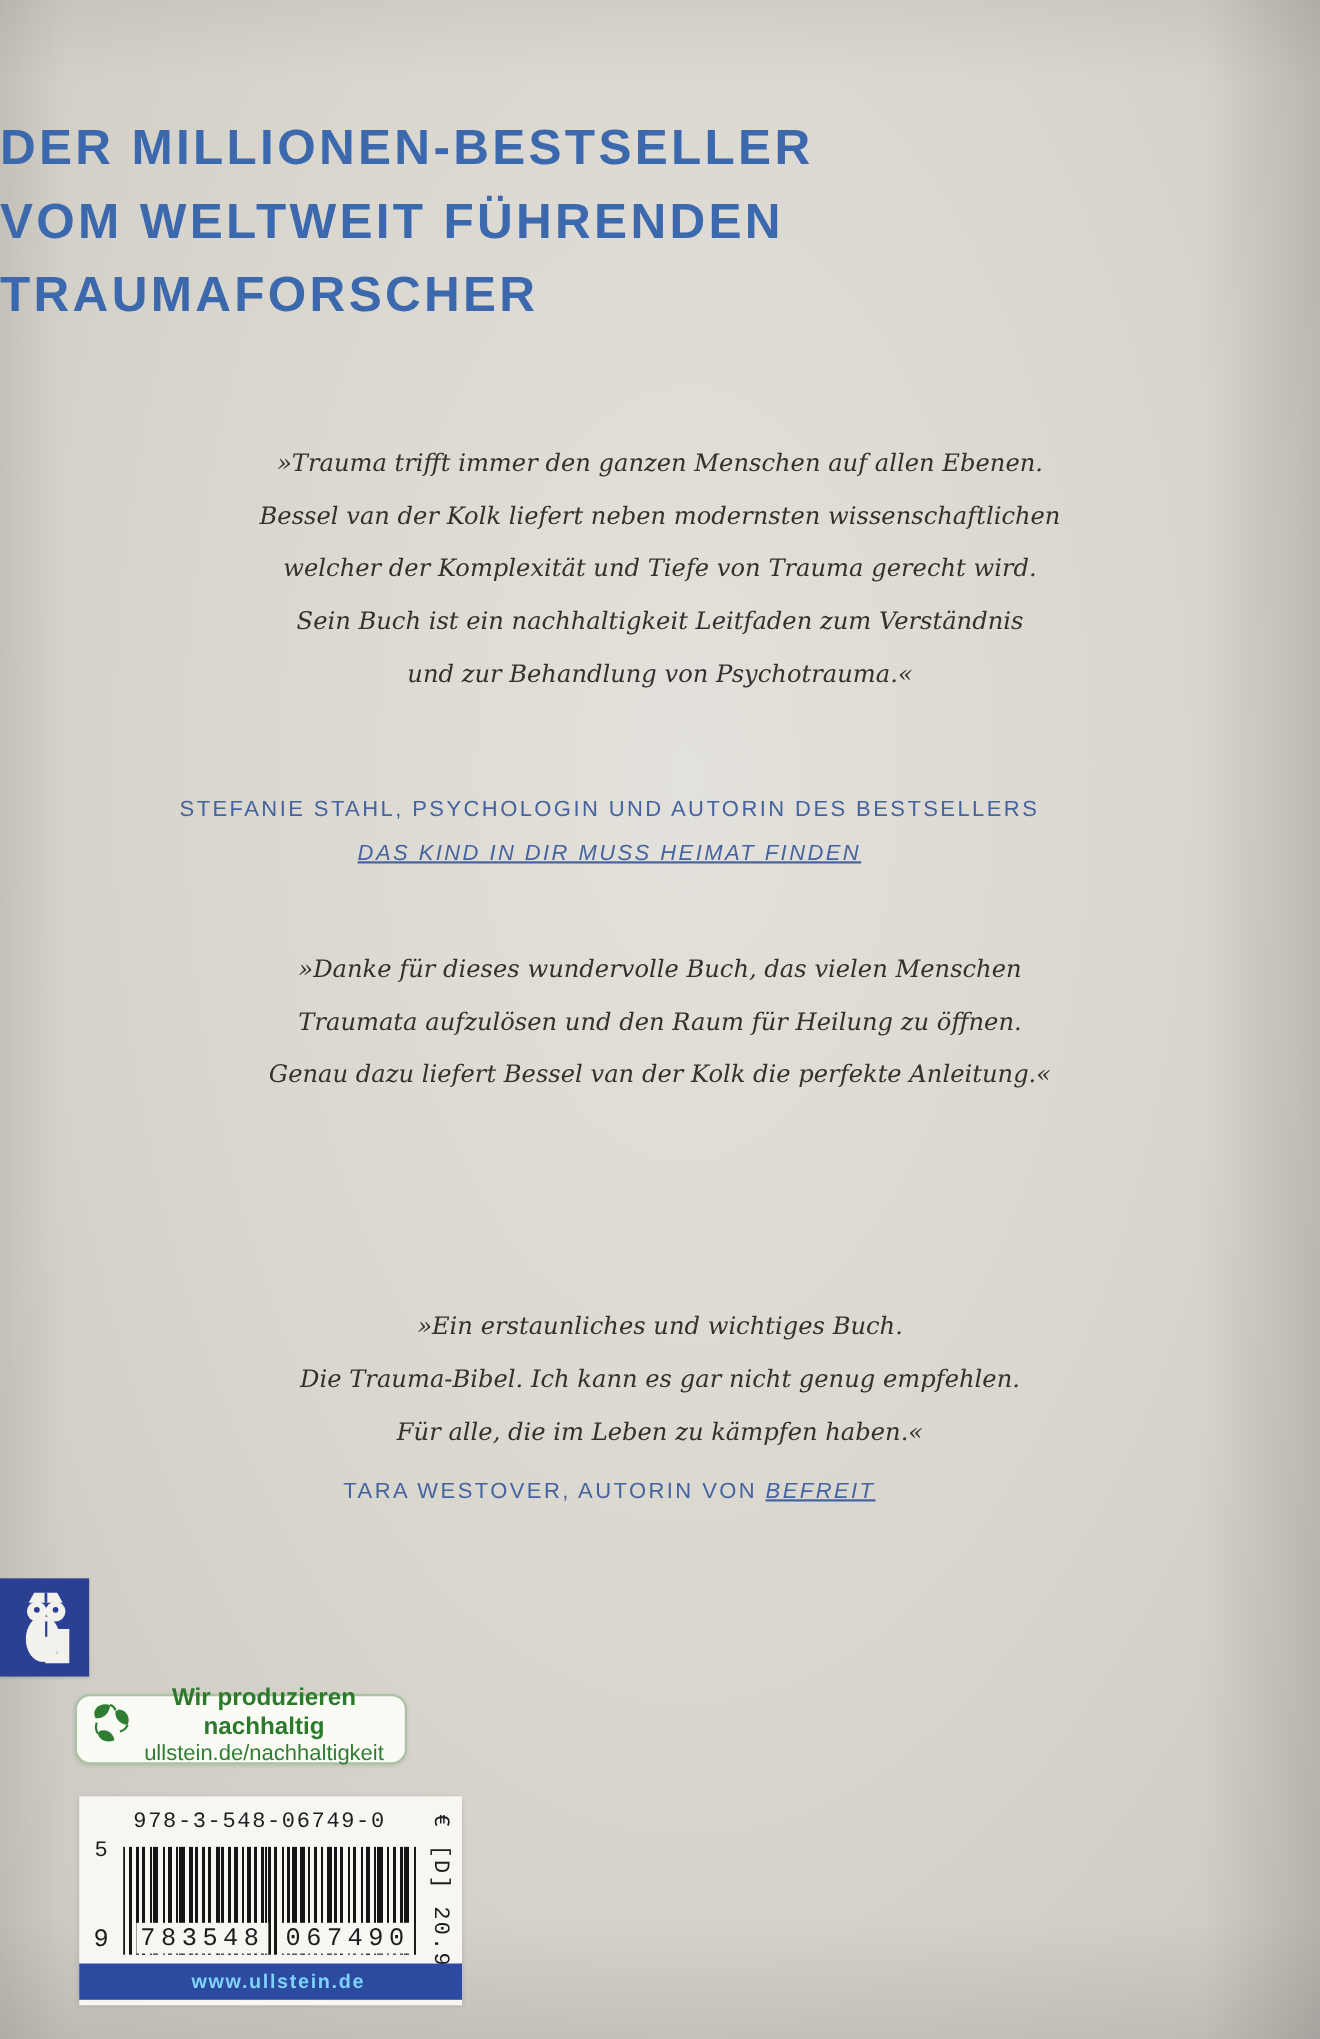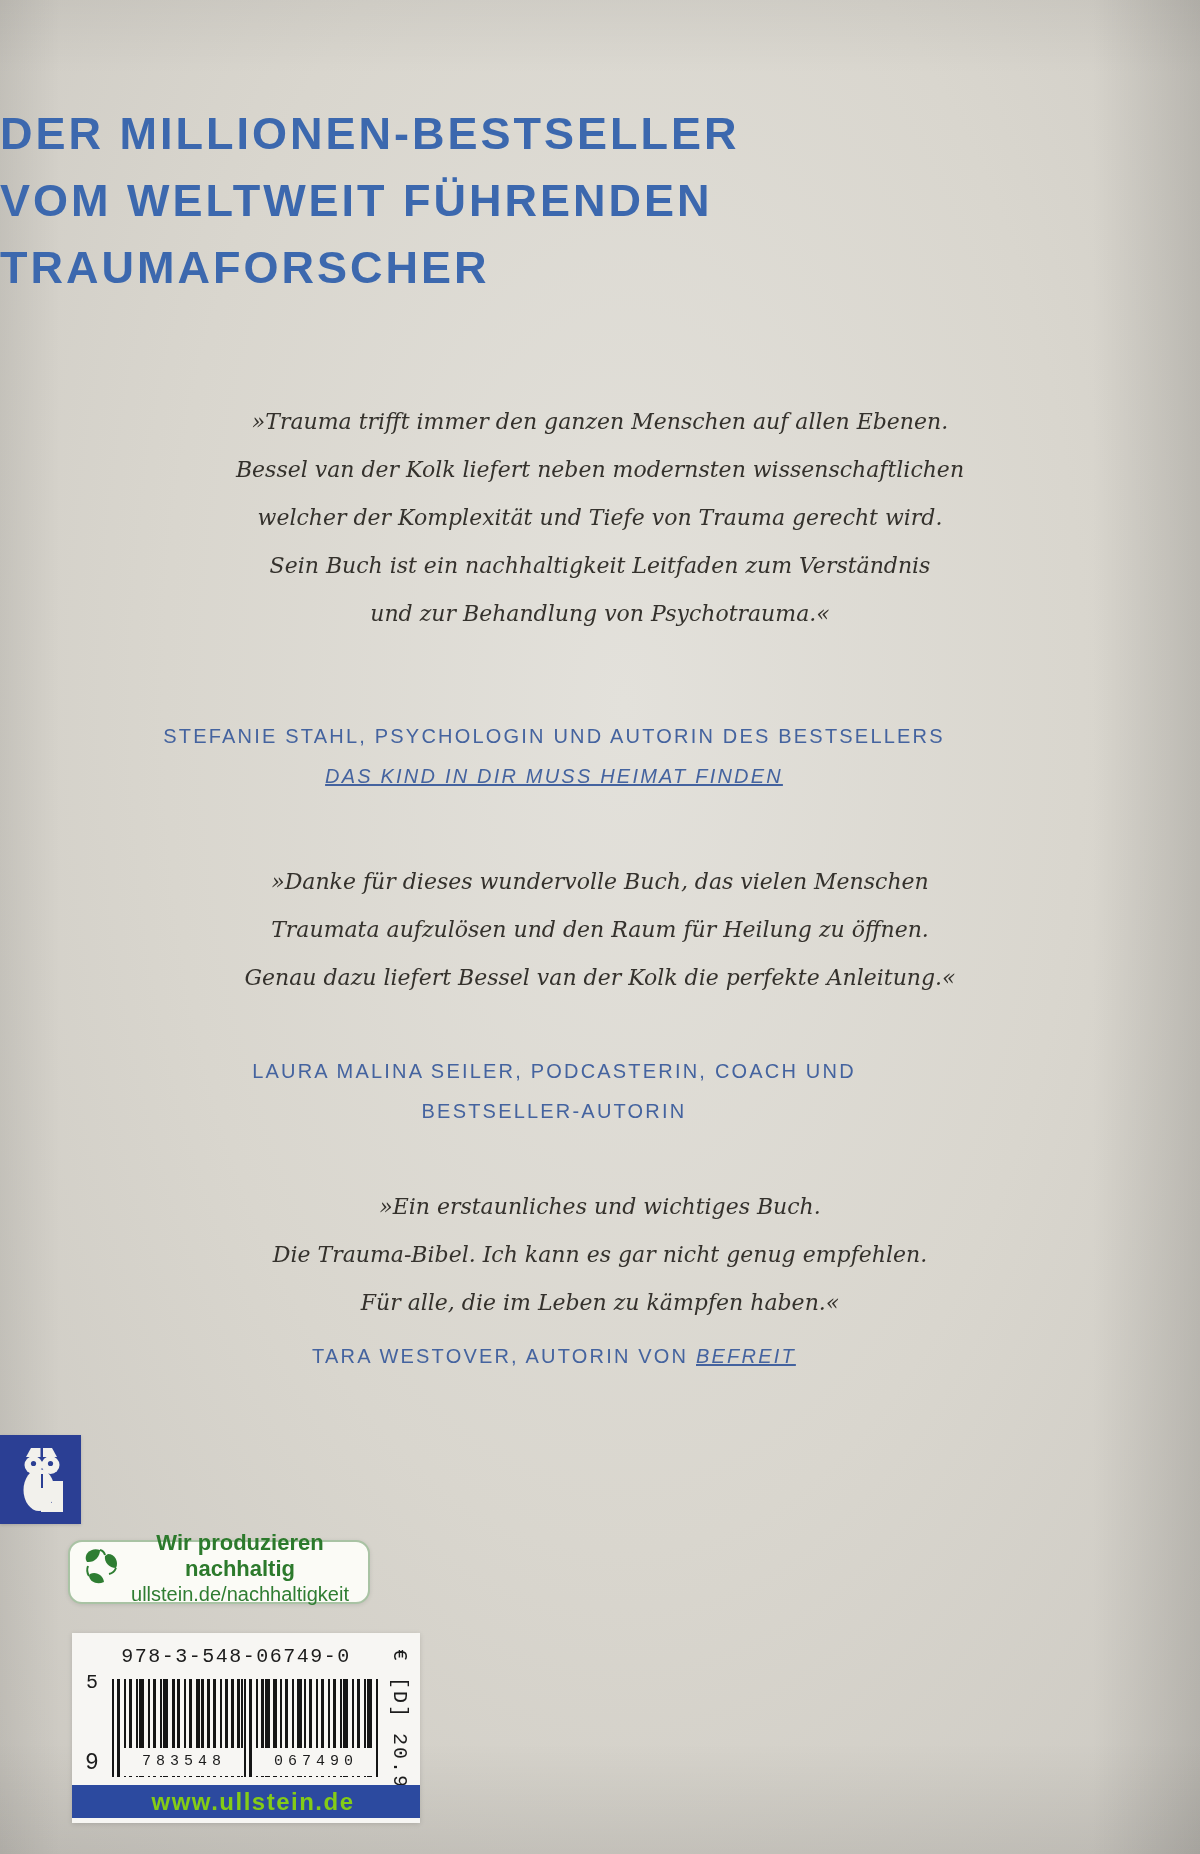--- a/index.html
+++ b/index.html
@@ -69,36 +69,36 @@
   .side-digit-5{position:absolute;left:14px;top:38px;font-size:20px;}
   .bars{
     position:absolute;left:40px;top:46px;width:266px;height:98px;
     background-image:
       repeating-linear-gradient(90deg,#151515 0 2px,transparent 2px 5px,#151515 5px 8px,transparent 8px 12px),
       repeating-linear-gradient(90deg,transparent 0 17px,#151515 17px 20px,transparent 20px 27px,#151515 27px 29px,transparent 29px 34px);
   }
   .ean-first{position:absolute;left:13px;top:117px;font-size:23px;}
   .digit-group{
     position:absolute;top:115px;height:28px;background:#f7f6f3;
-    font-size:15px;letter-spacing:5px;text-align:center;line-height:28px;
+    font-size:23px;letter-spacing:5px;text-align:center;line-height:28px;
   }
   .dg1{left:52px;width:120px;}
   .dg2{left:184px;width:120px;}
   .price-vertical{
     position:absolute;left:316px;top:16px;height:150px;
     writing-mode:vertical-rl;text-orientation:mixed;
     font-size:20px;letter-spacing:2px;white-space:nowrap;
   }
   .label-footer{
     position:absolute;left:0;bottom:5px;width:100%;height:33px;
     background:#2c4a9f;display:flex;align-items:center;justify-content:center;
   }
   .label-footer span{
-    color:#84cc16;font-family:"Liberation Sans",sans-serif;
-    font-weight:bold;font-size:24px;letter-spacing:1.5px;padding-left:14px;
+    color:#7dd3fc;font-family:"Liberation Sans",sans-serif;
+    font-weight:bold;font-size:18px;letter-spacing:1.5px;padding-left:14px;
   }
 </style>
 </head>
 <body>
 
 <div id="cover">
 
   <div class="headline">
     <div>DER MILLIONEN-BESTSELLER</div>
     <div>VOM WELTWEIT FÜHRENDEN</div>
@@ -114,24 +114,20 @@
   </div>
   <div class="attribution a1">
     <div>STEFANIE STAHL, PSYCHOLOGIN UND AUTORIN DES BESTSELLERS</div>
     <div class="caps-italic">DAS KIND IN DIR MUSS HEIMAT FINDEN</div>
   </div>
 
   <div class="quote q2">
     <div>»Danke für dieses wundervolle Buch, das vielen Menschen</div>
     <div>Traumata aufzulösen und den Raum für Heilung zu öffnen.</div>
     <div>Genau dazu liefert Bessel van der Kolk die perfekte Anleitung.«</div>
-  </div>
-  <div class="attribution a2">
-    <div>LAURA MALINA SEILER, PODCASTERIN, COACH UND</div>
-    <div>BESTSELLER-AUTORIN</div>
   </div>
 
   <div class="quote q3">
     <div>»Ein erstaunliches und wichtiges Buch.</div>
     <div>Die Trauma-Bibel. Ich kann es gar nicht genug empfehlen.</div>
     <div>Für alle, die im Leben zu kämpfen haben.«</div>
   </div>
   <div class="attribution a3">
     <div><span>TARA WESTOVER, AUTORIN VON </span><span class="caps-italic">BEFREIT</span></div>
   </div>

